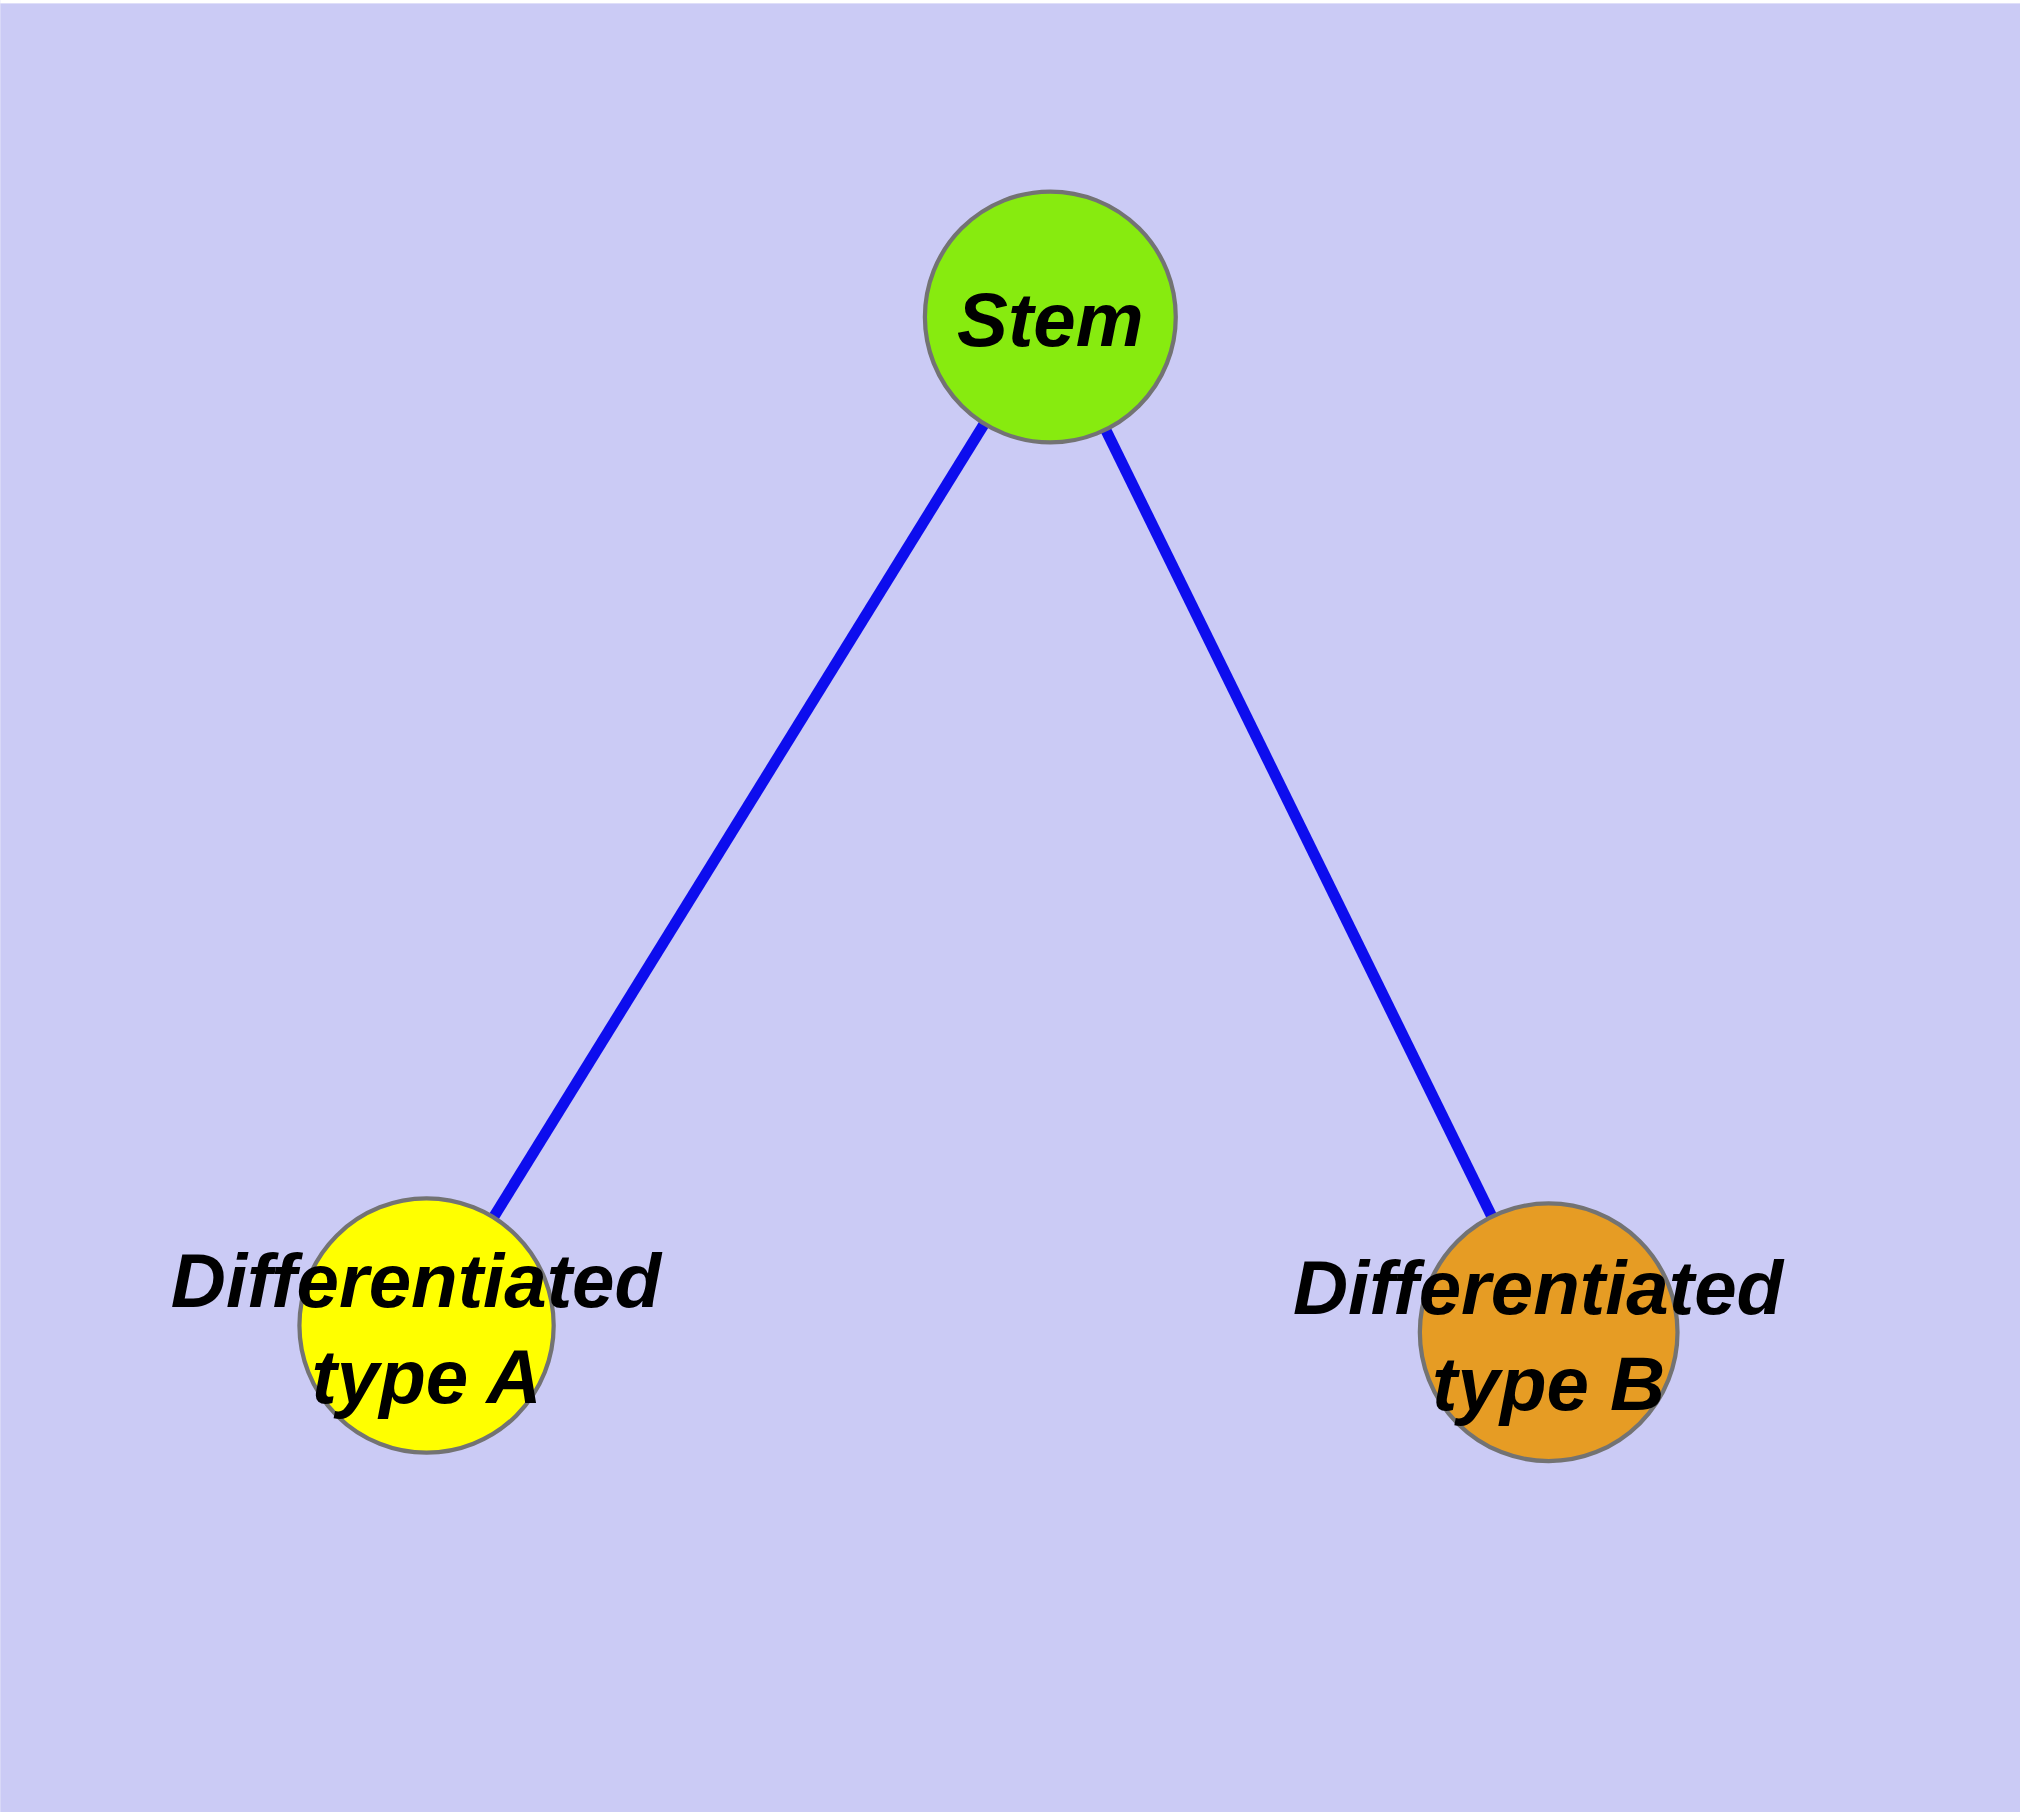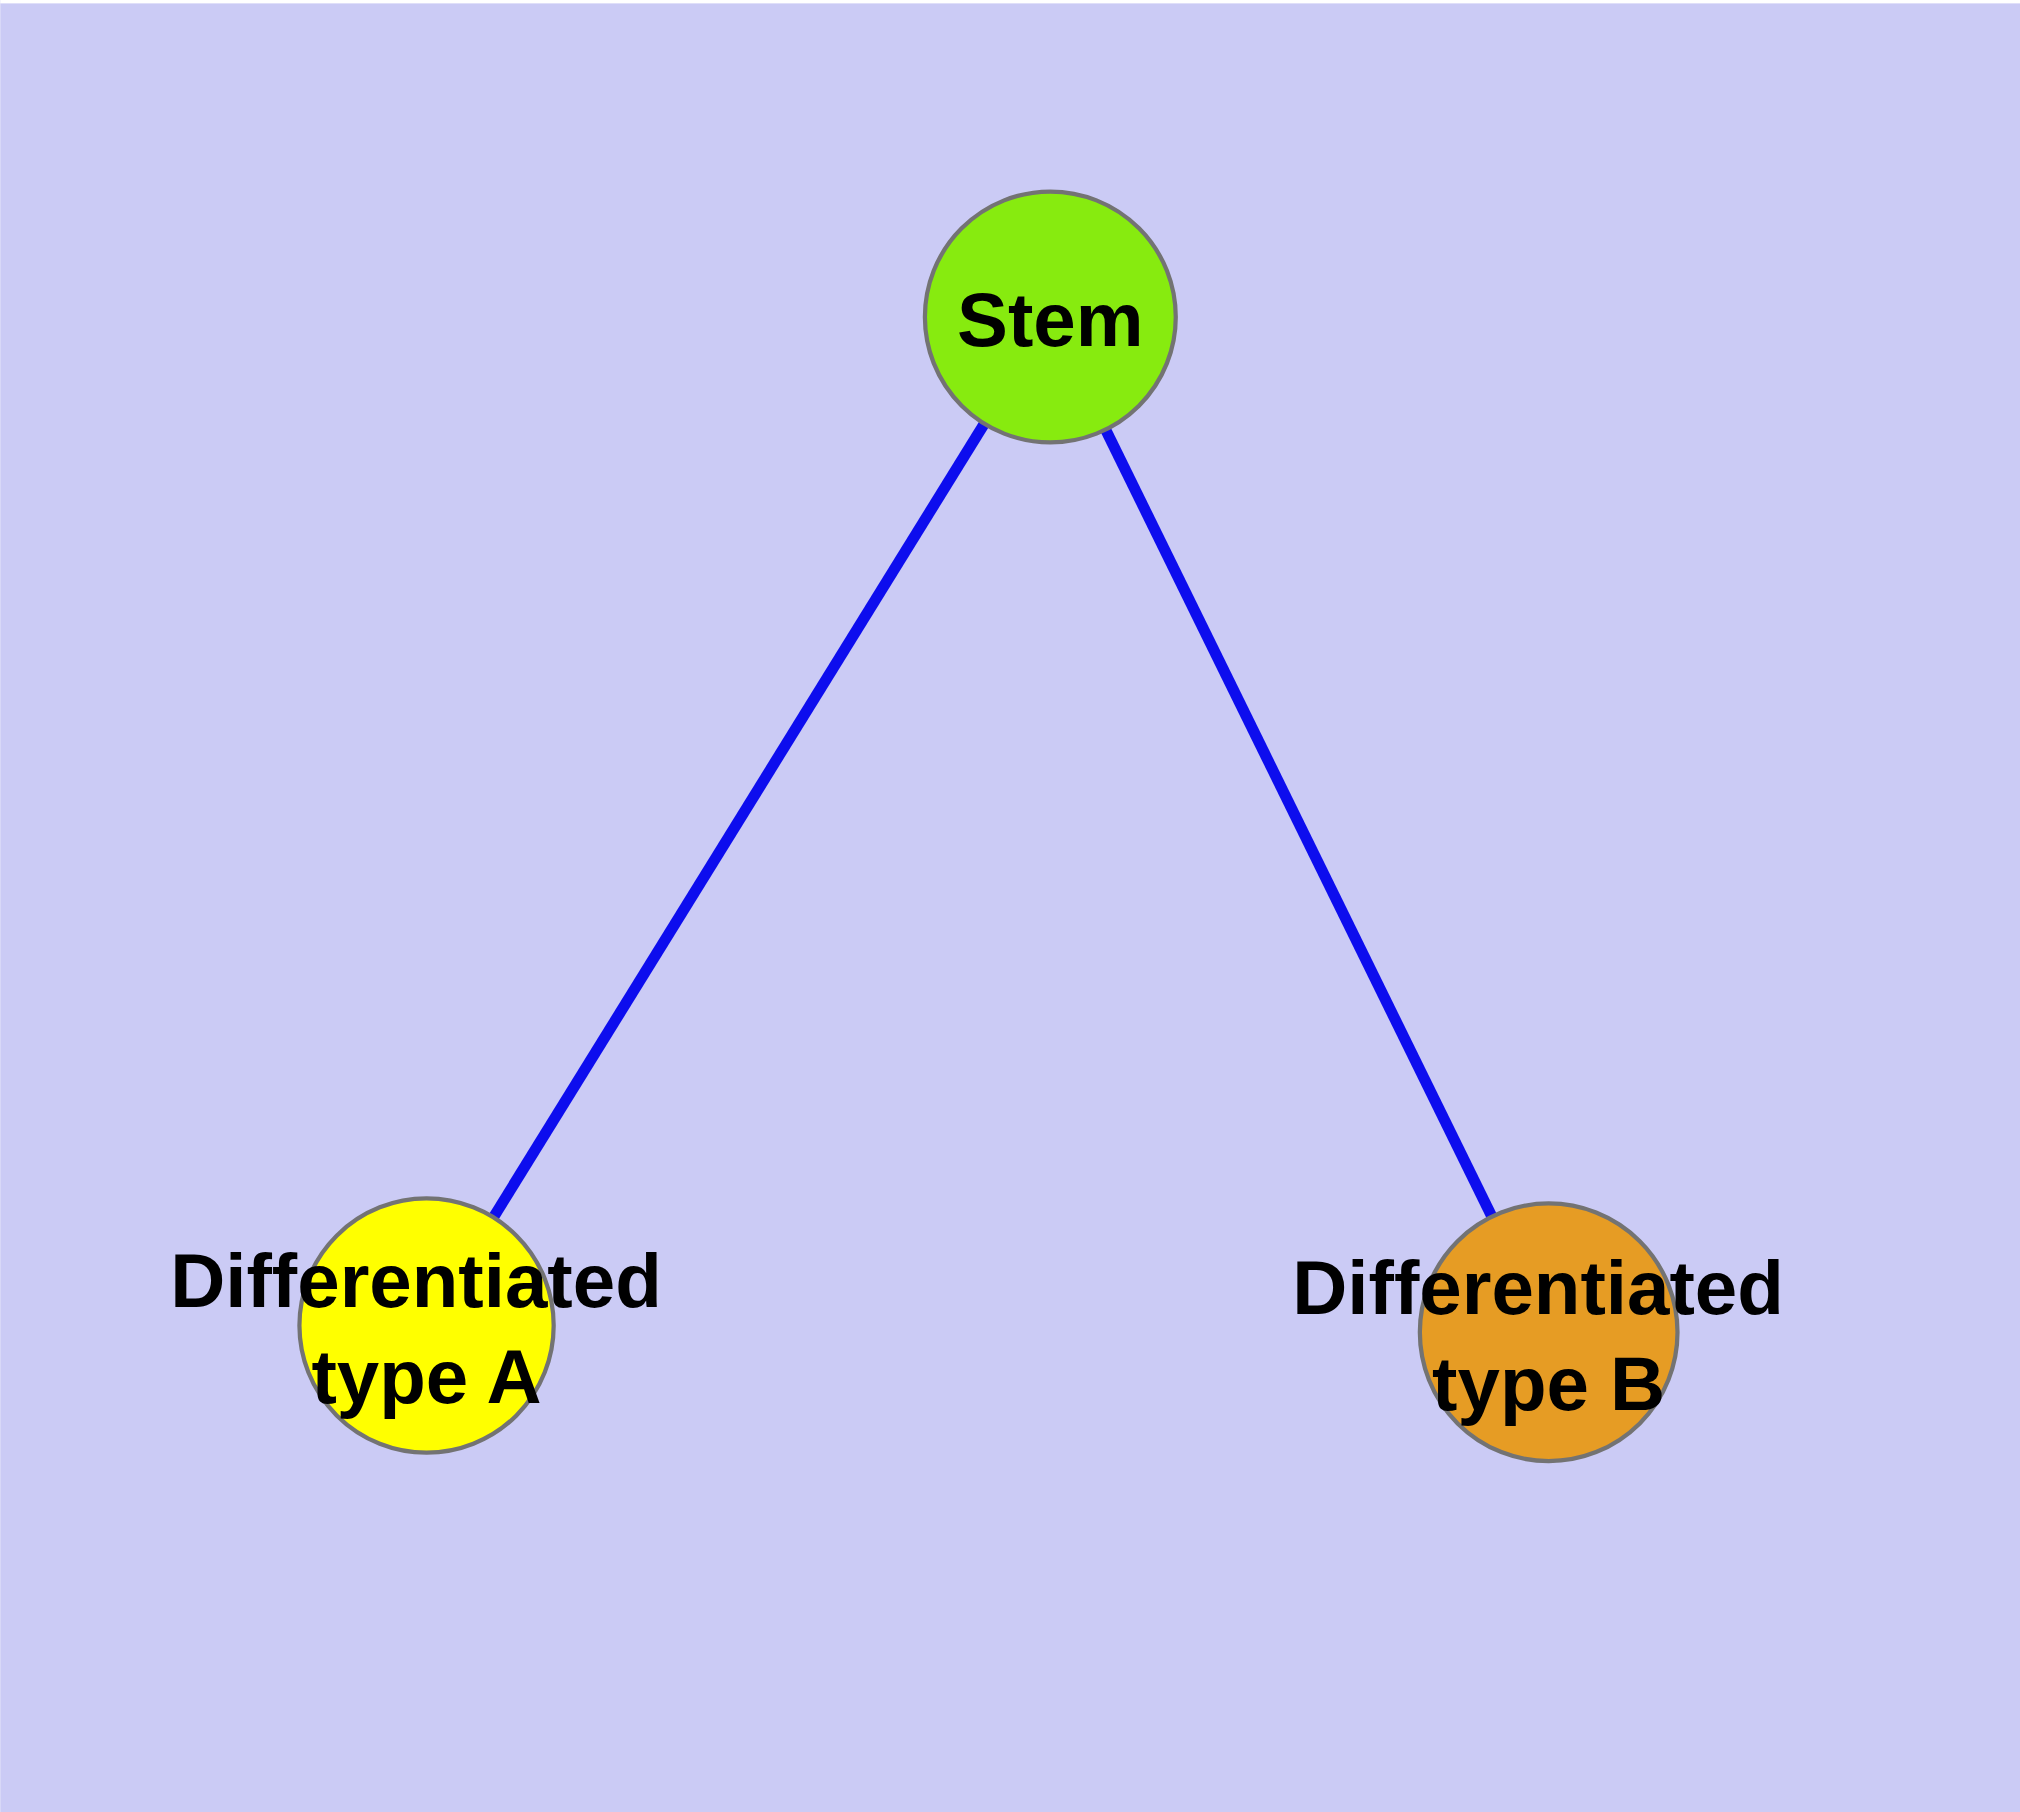--- a/index.html
+++ b/index.html
@@ -5,20 +5,21 @@
   html, body {
     margin: 0;
     padding: 0;
     background: #ffffff;
   }
   .stage {
     width: 2021px;
     height: 1812px;
     position: relative;
     overflow: hidden;
+    font-style: italic;
   }
   svg {
     display: block;
   }
   .node-label {
     font-family: "Liberation Sans", "DejaVu Sans", sans-serif;
     font-weight: bold;
     font-size: 90px;
     text-anchor: middle;
   }

